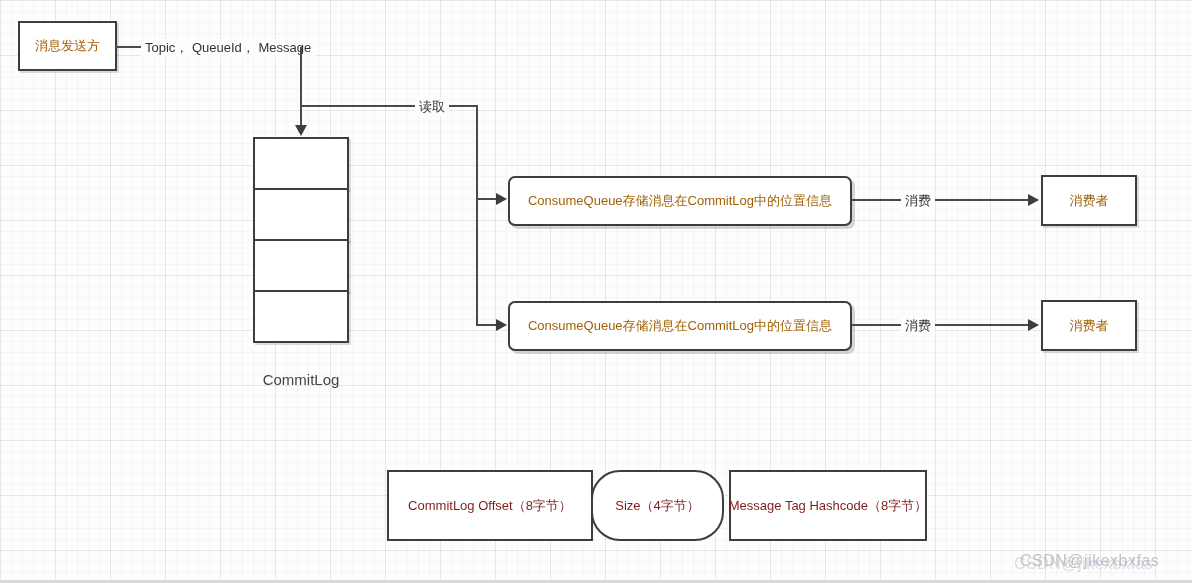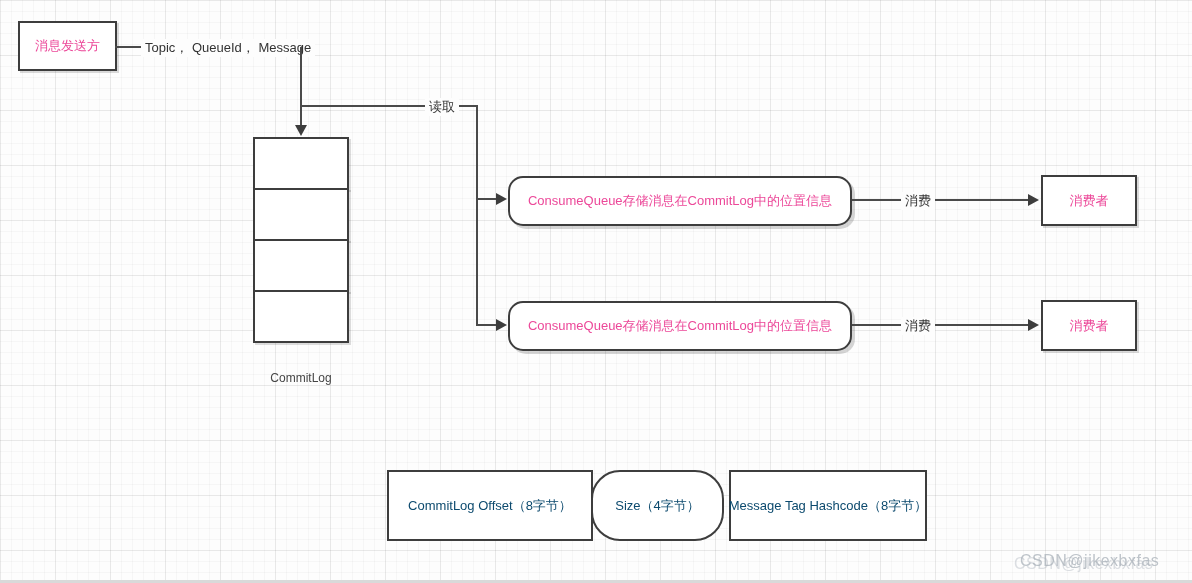--- a/index.html
+++ b/index.html
@@ -17,57 +17,57 @@
     background-size:55px 55px,55px 55px,11px 11px,11px 11px;
   }
   #canvas::after{
     content:"";position:absolute;left:0;right:0;bottom:0;height:3px;
     background:#d9d9d9;
   }
   .node{
     position:absolute;box-sizing:border-box;
     border:2px solid #3d3d3d;background:#fff;
     display:flex;align-items:center;justify-content:center;
-    font-size:13px;color:#ec4899;
+    font-size:13px;color:#a16207;
     box-shadow:2px 2px 0 rgba(0,0,0,0.14);
   }
-  .rounded{border-radius:15px;box-shadow:3px 3px 0 rgba(0,0,0,0.16);}
+  .rounded{border-radius:7px;box-shadow:3px 3px 0 rgba(0,0,0,0.16);}
   .hline{position:absolute;height:2px;background:#4a4a4a;}
   .vline{position:absolute;width:2px;background:#4a4a4a;}
   .arrow-right{
     position:absolute;width:0;height:0;
     border-top:6px solid transparent;border-bottom:6px solid transparent;
     border-left:11px solid #3d3d3d;
   }
   .arrow-down{
     position:absolute;width:0;height:0;
     border-left:6px solid transparent;border-right:6px solid transparent;
     border-top:11px solid #3d3d3d;
   }
   .edge-label{
     position:absolute;font-size:13px;color:#333;
     background:#fdfdfd;padding:0 4px;white-space:nowrap;
   }
   .plain-label{
-    position:absolute;font-size:12px;color:#454545;
+    position:absolute;font-size:15px;color:#454545;
     text-align:center;white-space:nowrap;
   }
   .stack{position:absolute;left:253px;top:137px;width:96px;}
   .stack .seg{
     box-sizing:border-box;height:53px;margin-top:-2px;
     border:2px solid #3d3d3d;background:#fff;
     box-shadow:2px 2px 0 rgba(0,0,0,0.13);
   }
   .stack .seg:first-child{margin-top:0;}
   .table-row{position:absolute;left:387px;top:470px;display:flex;}
   .tcell{
     box-sizing:border-box;height:71px;
     border:2px solid #3d3d3d;background:#fff;
     display:flex;align-items:center;justify-content:center;
-    font-size:13px;color:#0c4a6e;white-space:nowrap;
+    font-size:13px;color:#7f1d1d;white-space:nowrap;
   }
   .tcell.c1{width:206px;}
   .tcell.c2{width:133px;margin-left:-2px;border-radius:29px;}
   .tcell.c3{width:198px;margin-left:5px;}
   .watermark{
     position:absolute;left:1020px;top:552px;
     font-size:16px;letter-spacing:0.5px;
     color:rgba(168,176,184,0.75);
     text-shadow:-6px 3px 0 rgba(168,176,184,0.40);
     white-space:nowrap;
@@ -82,21 +82,21 @@
   <div class="node" style="left:18px;top:21px;width:99px;height:50px;">
     <span>消息发送方</span>
   </div>
 
   <div class="hline" style="left:115px;top:46px;width:187px;"></div>
   <div class="edge-label" style="left:141px;top:39px;">Topic， QueueId， Message</div>
   <div class="vline" style="left:300px;top:47px;height:78px;"></div>
   <div class="arrow-down" style="left:295px;top:125px;"></div>
 
   <div class="hline" style="left:300px;top:105px;width:178px;"></div>
-  <div class="edge-label" style="left:425px;top:98px;">读取</div>
+  <div class="edge-label" style="left:415px;top:98px;">读取</div>
   <div class="vline" style="left:476px;top:105px;height:221px;"></div>
 
   <div class="hline" style="left:477px;top:198px;width:21px;"></div>
   <div class="arrow-right" style="left:496px;top:193px;"></div>
   <div class="hline" style="left:477px;top:324px;width:21px;"></div>
   <div class="arrow-right" style="left:496px;top:319px;"></div>
 
   <div class="stack">
     <div class="seg"></div>
     <div class="seg"></div>

